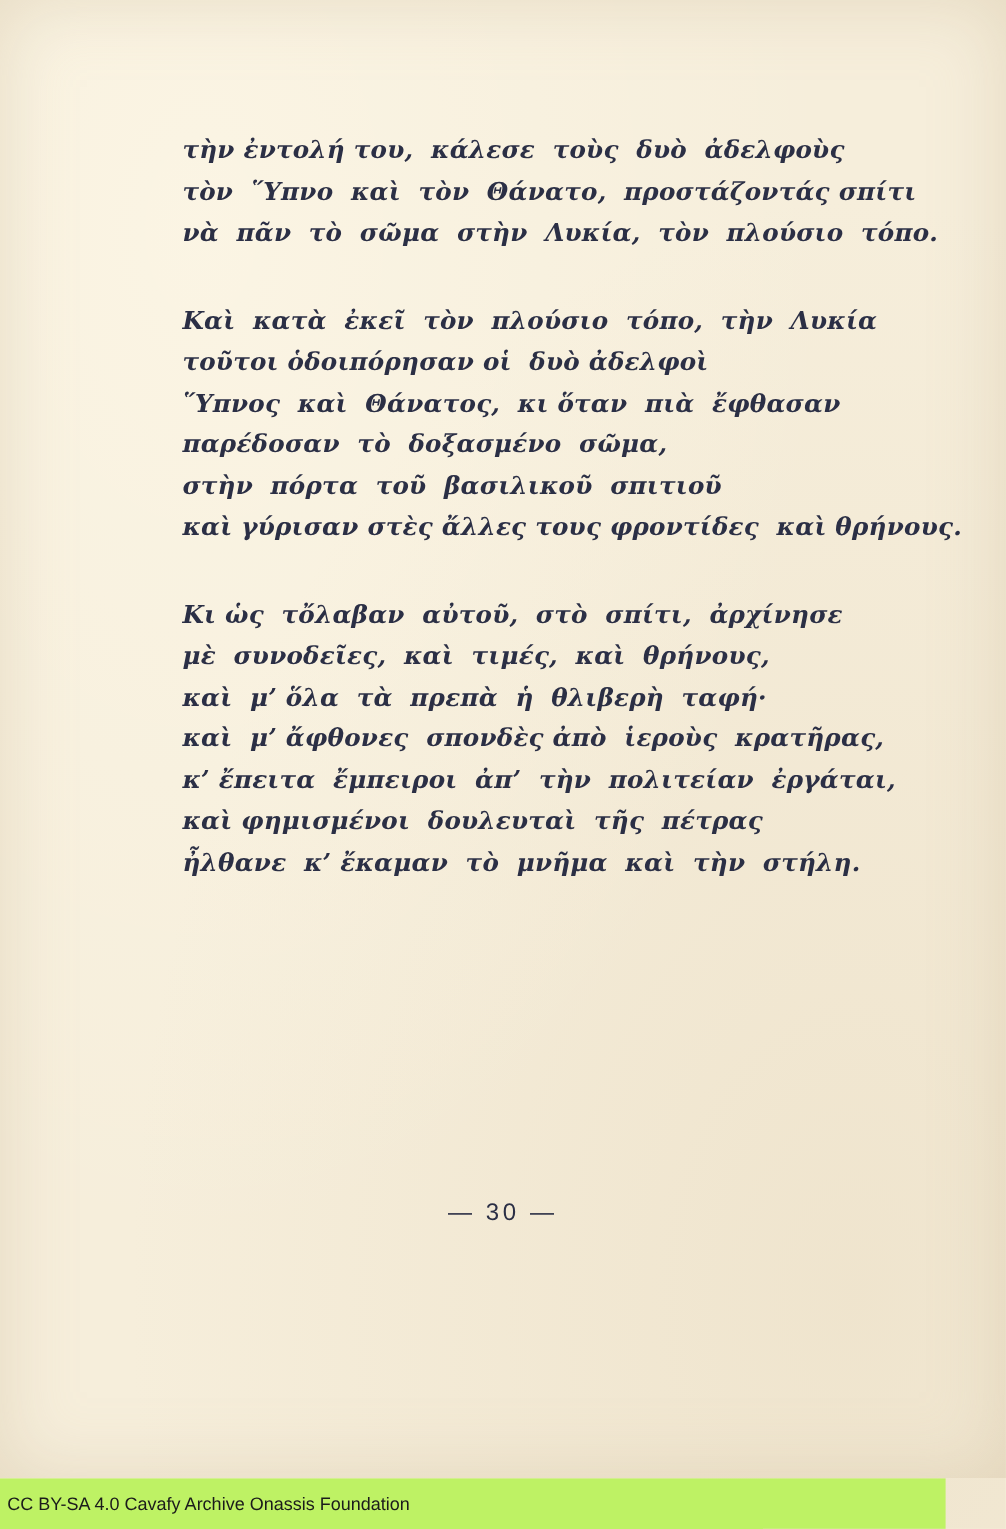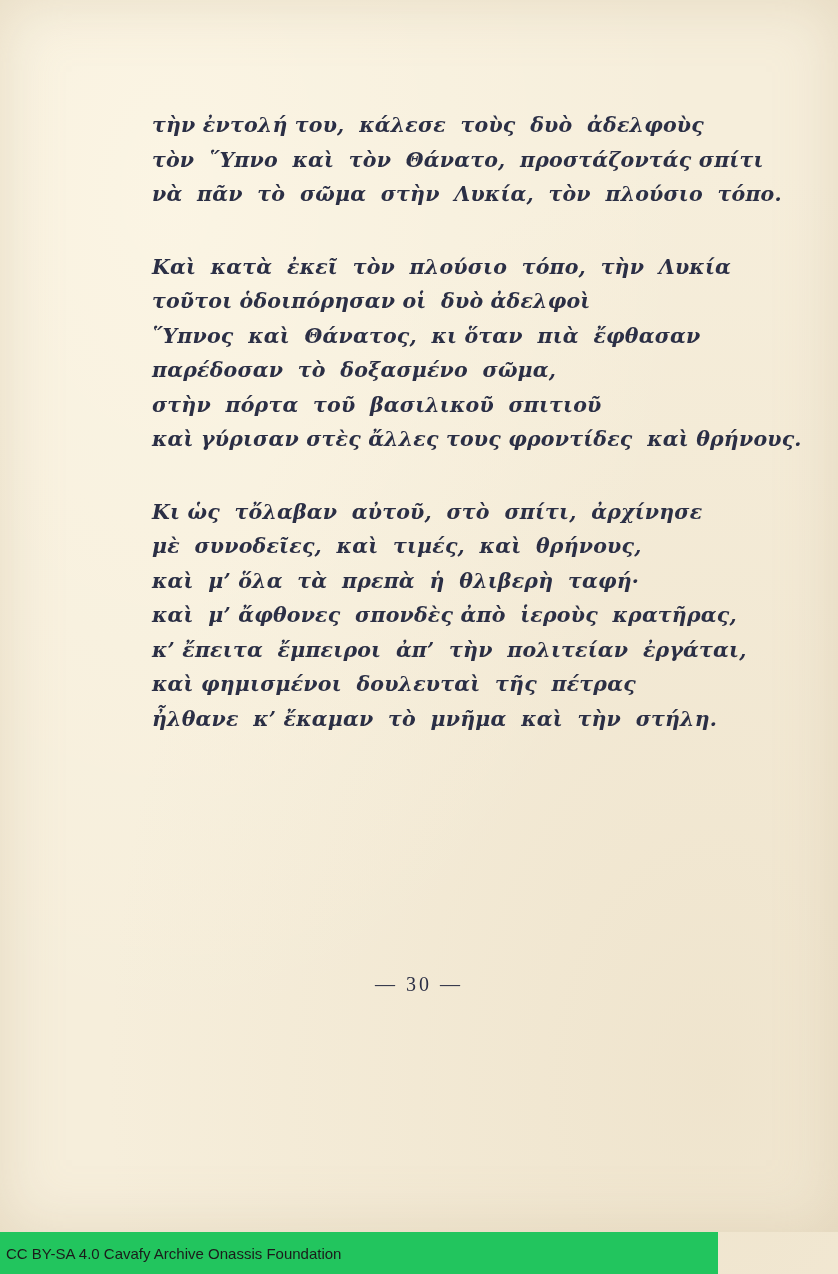--- a/index.html
+++ b/index.html
@@ -43,35 +43,35 @@
     font-style: italic;
     font-size: 20.5px;
     line-height: 34.5px;
     color: #2b2f45;
     white-space: pre;
     letter-spacing: 0.2px;
   }
   .page-number {
     position: absolute;
     left: 0;
-    top: 973px;
+    top: 1000px;
     width: 838px;
     text-align: center;
-    font-family: Liberation Serif, serif;
+    font-family: Liberation Sans, sans-serif;
     font-size: 20px;
     color: #2b2f45;
     letter-spacing: 3px;
   }
   .footer-bar {
     position: absolute;
     left: 0;
     bottom: 0;
-    width: 718px;
+    width: 788px;
     height: 42px;
-    background: #22c55e;
+    background: #bef264;
     display: flex;
     align-items: center;
   }
   .footer-text {
     font-family: "Liberation Sans", sans-serif;
     font-size: 15px;
     color: #1b1b1b;
     padding-left: 6px;
   }
   .edge-shade {

